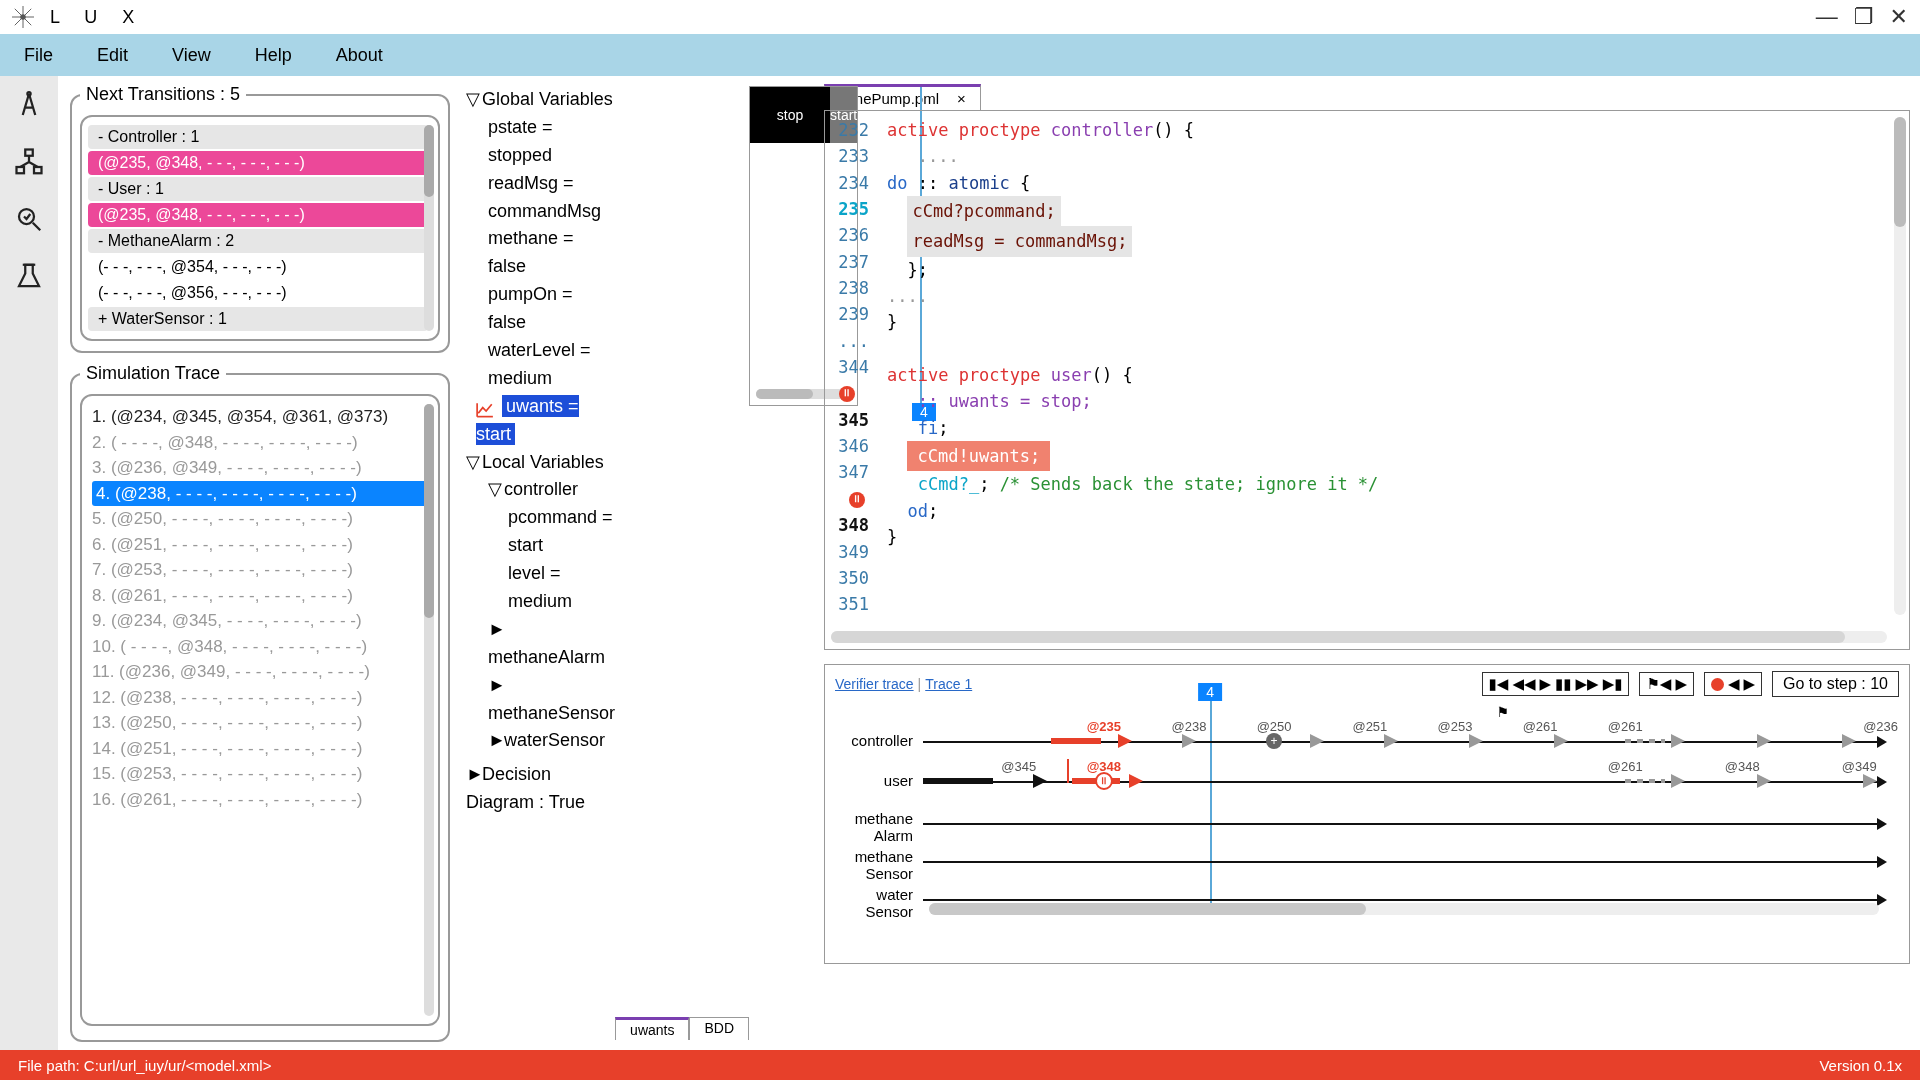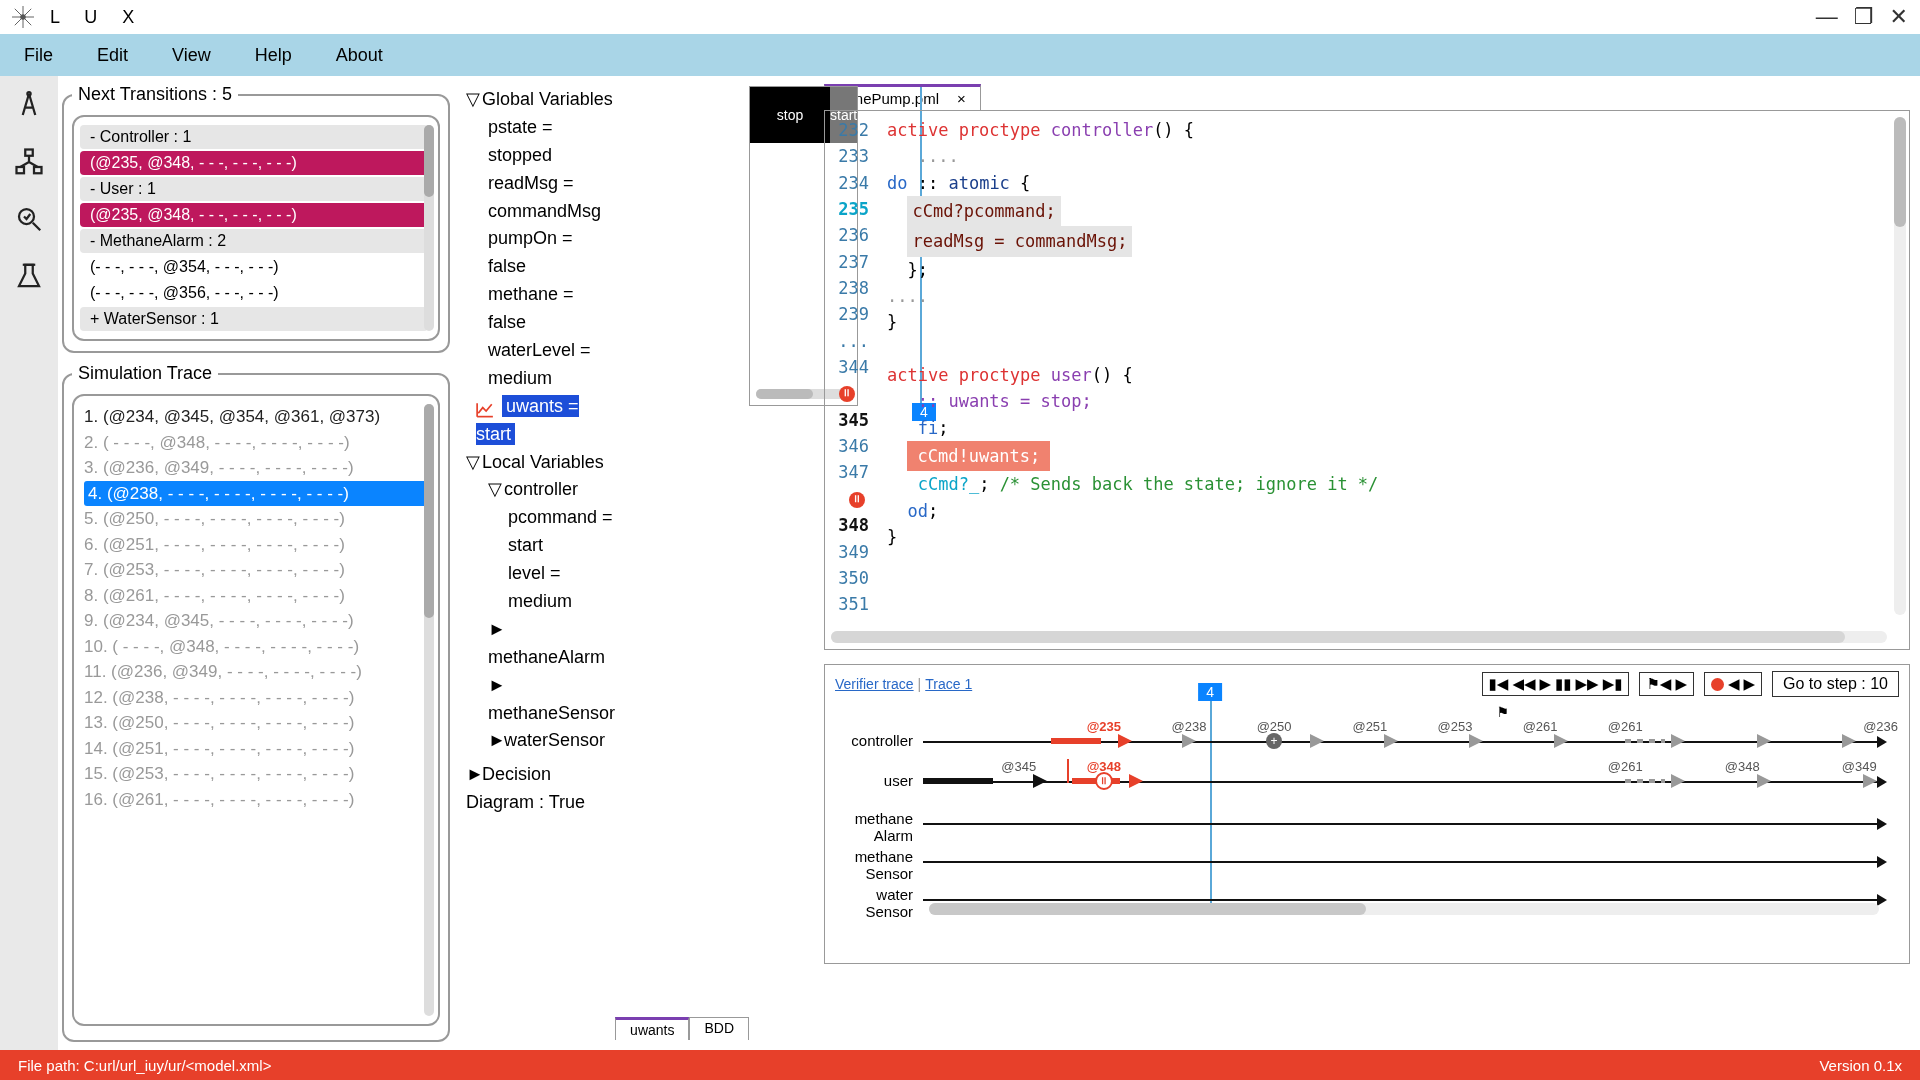--- a/index.html
+++ b/index.html
@@ -8,26 +8,26 @@
 .logo-icon { width: 22px; height: 22px; margin-right: 16px; }
 .app-title { font-size: 18px; font-weight: 300; letter-spacing: 10px; }
 .window-controls { margin-left: auto; display: flex; gap: 16px; font-size: 22px; color: #333; }
 .window-controls span { cursor: pointer; }
 .menu-bar { height: 42px; background: #a9d5e7; display: flex; align-items: center; padding: 0 24px; gap: 44px; font-size: 18px; }
 .menu-bar span { cursor: pointer; }
 .main-area { flex: 1; display: flex; min-height: 0; }
 .tool-rail { width: 58px; background: #e9e9e9; display: flex; flex-direction: column; align-items: center; gap: 24px; padding-top: 14px; }
 .tool-rail svg { width: 30px; height: 30px; }
 .panel-left { width: 400px; padding: 8px 8px 8px 4px; display: flex; flex-direction: column; gap: 10px; }
-fieldset { border: 2px solid #999; border-radius: 12px; padding: 10px 8px; position: relative; }
+fieldset { border: 2px solid #999; border-radius: 12px; padding: 10px 8px; position: relative; margin-left: 8px; }
 fieldset legend { font-size: 18px; padding: 0 6px; }
 .inner-box { border: 2px solid #999; border-radius: 12px; padding: 6px 4px; max-height: 100%; overflow: hidden; position: relative; }
 .trans-item { padding: 3px 10px; border-radius: 4px; margin: 2px 6px 2px 2px; font-size: 16px; }
 .trans-header { background: #e6e6e6; }
-.trans-active { background: #be185d; color: #fff; }
+.trans-active { background: #ec4899; color: #fff; }
 .trans-plus { background: #e6e6e6; }
 .sub-scroll { position: absolute; right: 4px; top: 8px; bottom: 8px; width: 10px; background: #ddd; border-radius: 5px; }
 .sub-scroll::after { content:''; position:absolute; top:0; width:100%; height:35%; background:#aaa; border-radius:5px; }
 .trace-list { font-size: 17px; line-height: 1.5; padding: 2px 6px; color: #999; }
 .trace-list .first { color: #222; }
 .trace-list .sel { background: #0a84ff; color: #fff; border-radius: 3px; padding: 0 4px; }
 .panel-mid { width: 360px; padding: 10px 8px; display: flex; flex-direction: row; }
 .var-tree { font-size: 18px; line-height: 1.55; }
 .var-tree .indent1 { padding-left: 22px; }
 .var-tree .indent2 { padding-left: 42px; }
@@ -191,22 +191,22 @@
         <div class="sub-scroll"></div>
       </div>
     </fieldset>
   </div>
 
   <div class="panel-mid">
     <div class="var-tree">
       <div><span class="arrow">▽</span><span>Global Variables</span></div>
       <div class="indent1">pstate = stopped</div>
       <div class="indent1">readMsg = commandMsg</div>
+      <div class="indent1">methane = false</div>
       <div class="indent1">pumpOn = false</div>
-      <div class="indent1">methane = false</div>
       <div class="indent1">waterLevel = medium</div>
       <div style="padding-left:10px;">
         <span class="chart-icon"><svg viewBox="0 0 16 14">
               <polyline points="1,13 1,1" stroke="#e7402a" stroke-width="1.5" fill="none"></polyline>
               <polyline points="1,13 15,13" stroke="#e7402a" stroke-width="1.5" fill="none"></polyline>
               <polyline points="2,10 6,5 9,8 14,2" stroke="#e7402a" stroke-width="1.5" fill="none"></polyline>
             </svg></span>
         <span class="hl-blue">uwants = start</span>
       </div>
       <div><span class="arrow">▽</span><span>Local Variables</span></div>

